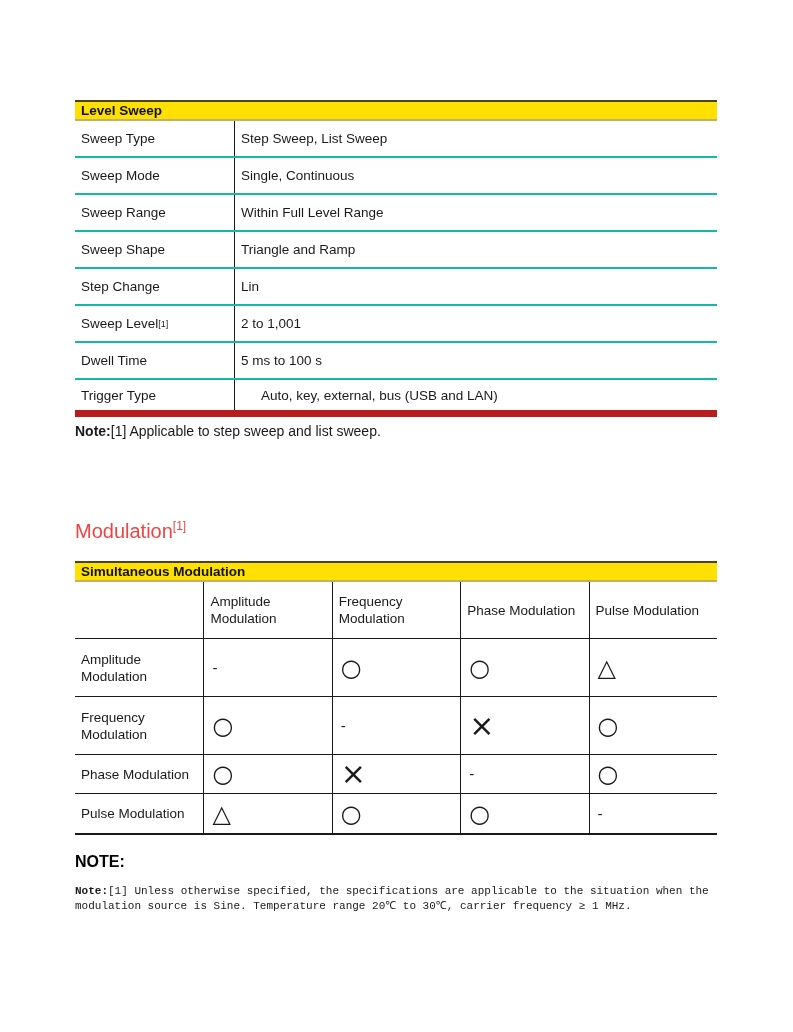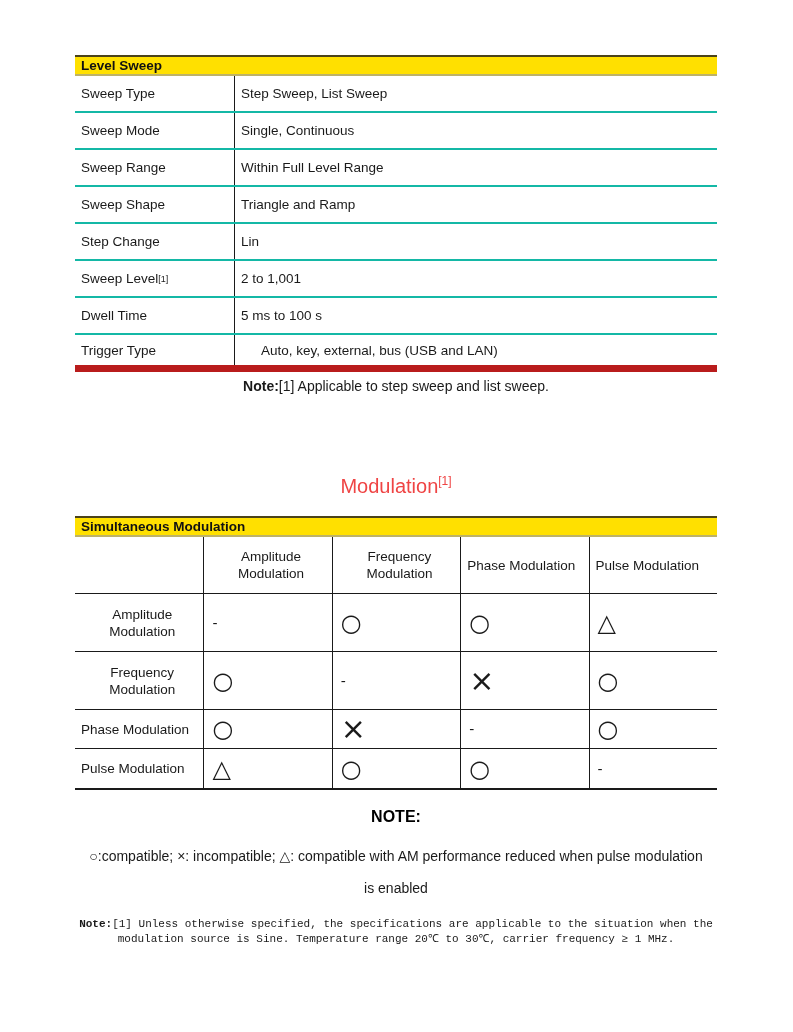--- a/index.html
+++ b/index.html
@@ -8,23 +8,22 @@
     width:793px;height:1032px;
     background:#ffffff;
     font-family:"Liberation Sans", sans-serif;
     color:#1a1a1a;
     overflow:hidden;
     margin:0 auto;
   }
   .content{
     margin-left:75px;
     width:642px;
-    padding-top:55px;
+    padding-top:100px;
     box-sizing:content-box;
-    text-align:center;
   }
   
   .bar{
     box-sizing:border-box;
     height:21px;
     background:#FFE000;
     border-top:2px solid #4B431A;
     border-bottom:2px solid #BDB268;
     display:flex;align-items:center;
     padding-left:6px;
@@ -251,21 +250,17 @@
         <div class="t2-cell symcell">
             <span class="sym sym-circ">○</span>
           </div>
         <div class="t2-cell symcell">
             <span class="sym dash">-</span>
           </div>
       </div>
     </section>
 
     <h3 class="note-heading">NOTE:</h3>
-    <p class="legend">
-      <span>○:compatible; ×: incompatible; △: compatible with AM performance reduced when pulse modulation</span><br>
-      <span>is enabled</span>
-    </p>
 
     <p class="small-note footnote"><b>Note:</b><span>[1] Unless otherwise specified, the specifications are applicable to the situation when the modulation source is Sine. Temperature range 20℃ to 30℃, carrier frequency ≥ 1 MHz.</span></p>
 
   </div>
 </div>
 
 </body></html>

